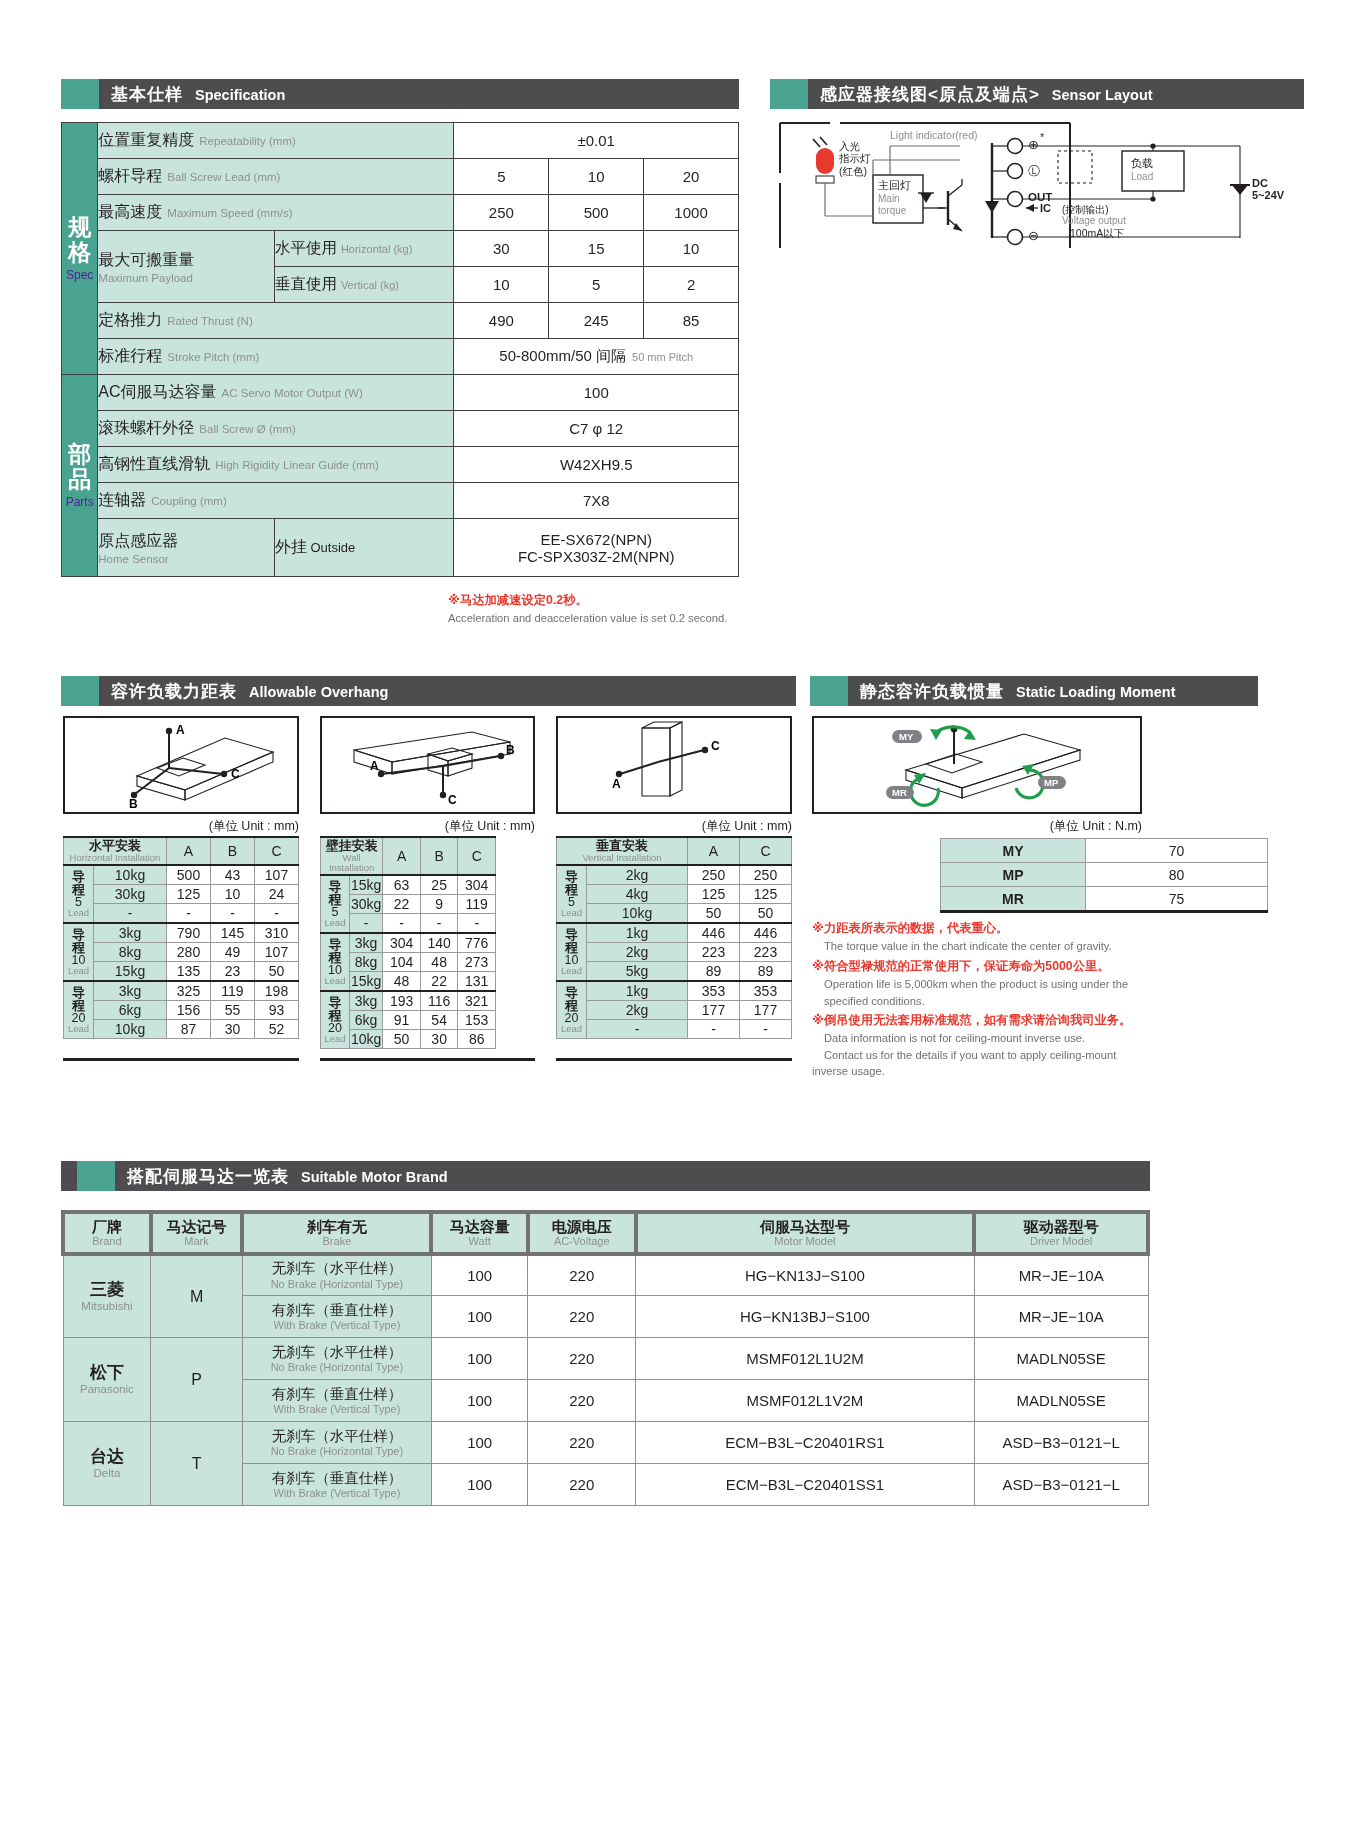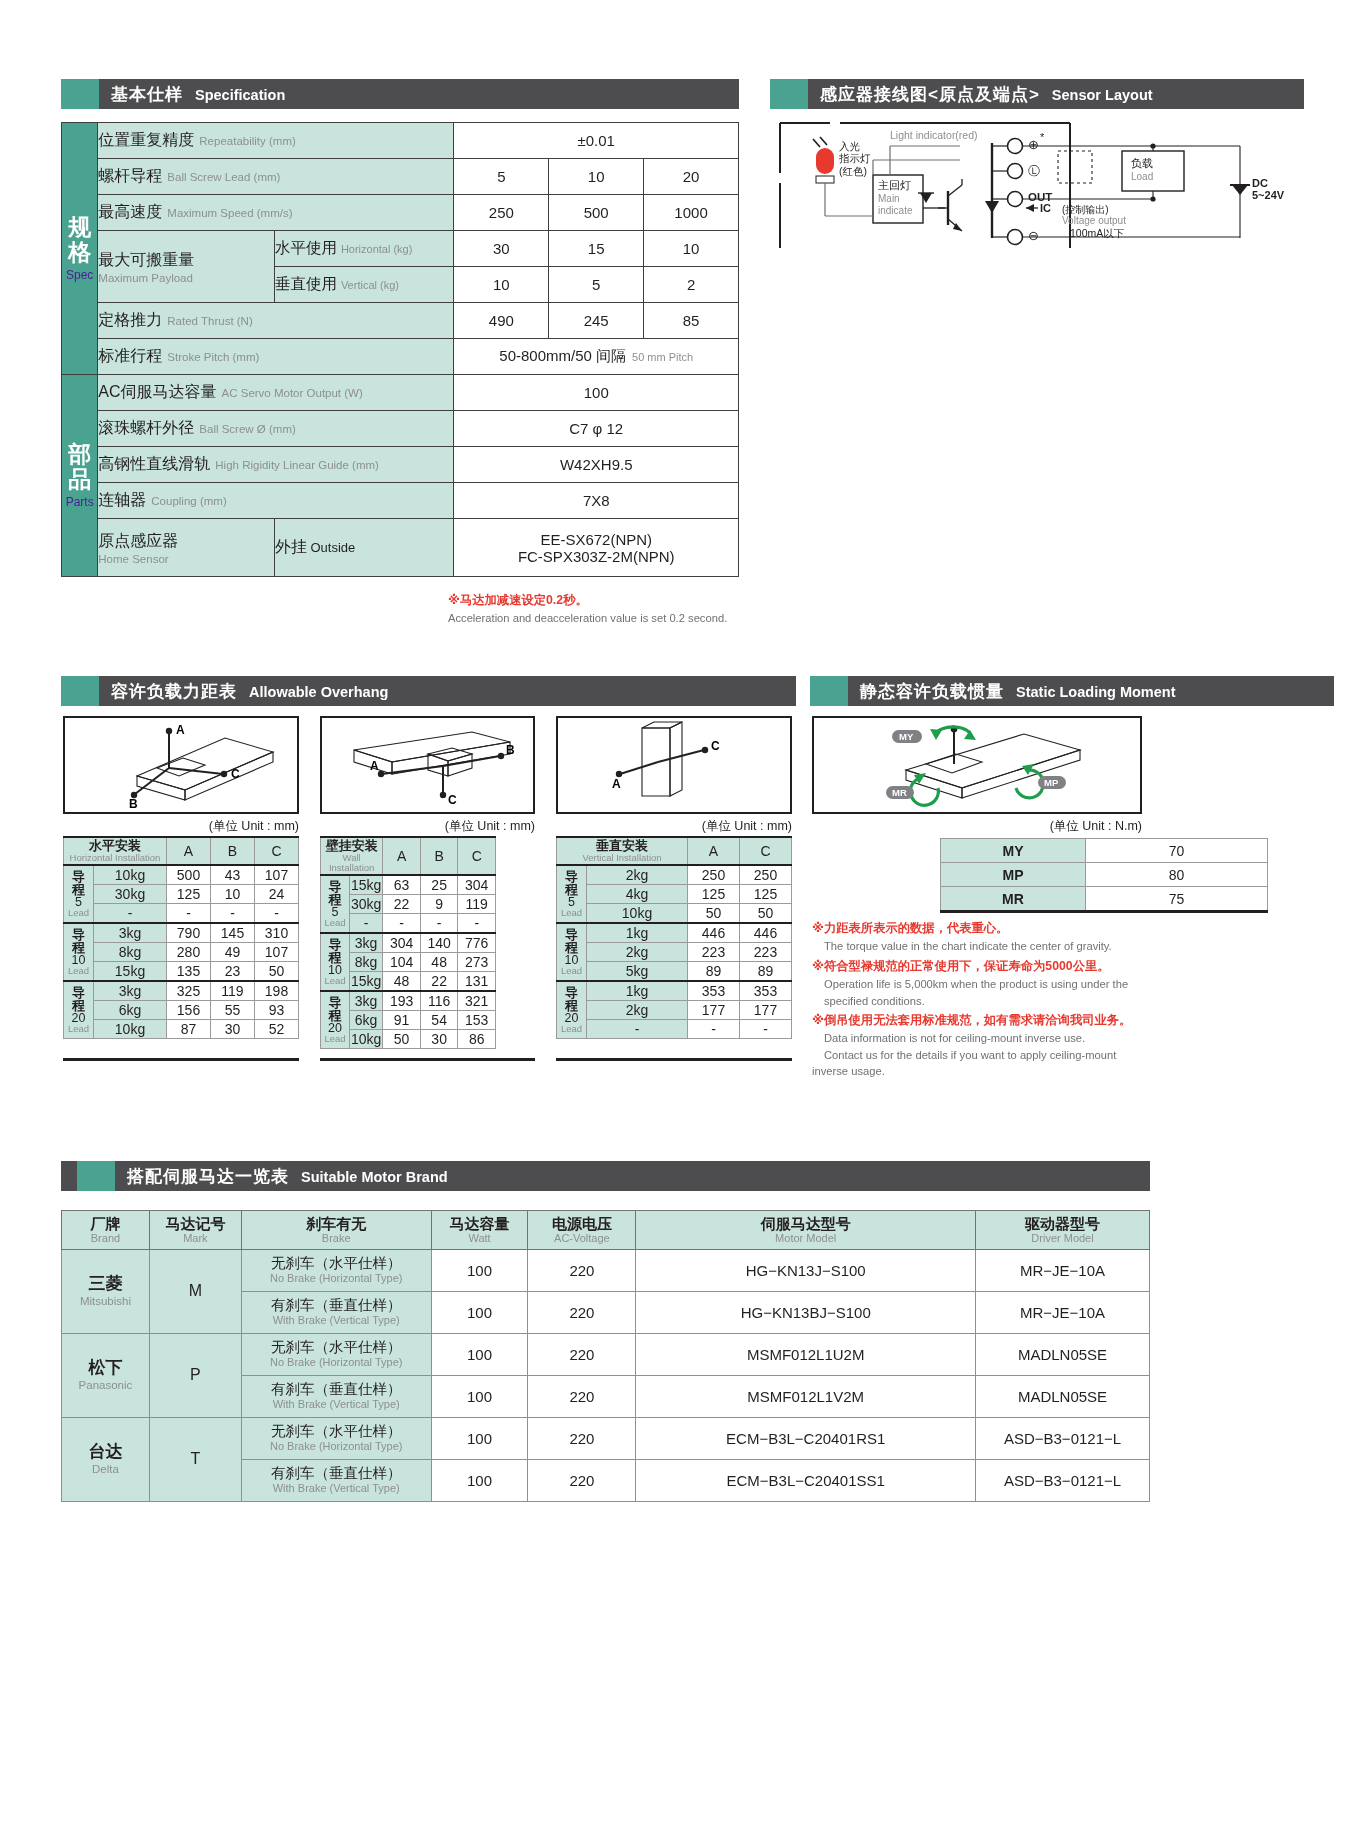--- a/index.html
+++ b/index.html
@@ -70,21 +70,21 @@
   .oh .topline td { border-top:2px solid #231f20; }
 
   
   .sm { position:absolute; border-collapse:collapse; font-size:14px; }
   .sm td { border:1px solid #9a9a9a; height:24px; text-align:center; vertical-align:middle; }
   .sm .k { background:#c9e4dd; font-weight:bold; width:145px; }
   .sm .v { background:#fff; width:182px; }
 
   
   .mb { position:absolute; left:61px; top:1210px; width:1089px; border-collapse:collapse; }
-  .mb th { background:#c9e4dd; border:1px solid #737373; padding:4px 2px; line-height:1.15; }
+  .mb th { background:#c9e4dd; border:4px solid #737373; padding:4px 2px; line-height:1.15; }
   .mb th .cn { display:block; font-size:15px; font-weight:bold; color:#231f20; }
   .mb th .en { display:block; font-size:11px; font-weight:normal; color:#8d8f90; }
   .mb td { border:1px solid #8f8f8f; text-align:center; vertical-align:middle; font-size:15px; height:42px; }
   .mb td.brand { background:#c9e4dd; line-height:1.2; }
   .mb td.brand .cn { display:block; font-size:17px; font-weight:bold; }
   .mb td.brand .en { display:block; font-size:11.5px; color:#8d8f90; }
   .mb td.mark { background:#c9e4dd; font-size:16px; }
   .mb td.brake { background:#c9e4dd; line-height:1.2; }
   .mb td.brake .cn { display:block; font-size:14.5px; }
   .mb td.brake .en { display:block; font-size:11px; color:#8d8f90; }
@@ -298,21 +298,21 @@
     </svg>
     <div class="sd" style="left:120px; top:16px; color:#8d8f90; font-size:10.5px;">Light indicator(red)</div>
     <div class="sd" style="left:69px; top:27px; font-size:10.5px; line-height:1.18;">
       <div>入光</div>
       <div>指示灯</div>
       <div>(红色)</div>
     </div>
     <div class="sd" style="left:108px; top:66px; font-size:11px; line-height:1.25;">
       <div>主回灯</div>
       <div style="color:#8d8f90;font-size:10px">Main</div>
-      <div style="color:#8d8f90;font-size:10px">indicate</div>
+      <div style="color:#8d8f90;font-size:10px">torque</div>
     </div>
     <div class="sd" style="left:361px; top:43px; font-size:11px; line-height:1.3;">
       <div>负载</div>
       <div style="color:#8d8f90;font-size:10px">Load</div>
     </div>
     <div class="sd" style="left:258px; top:24px; font-size:13px;">⊕</div>
     <div class="sd" style="left:270px; top:18px; font-size:11px;">*</div>
     <div class="sd" style="left:258px; top:50px; font-size:12px;">Ⓛ</div>
     <div class="sd" style="left:258px; top:78px; font-size:11.5px; font-weight:bold;">OUT</div>
     <div class="sd" style="left:258px; top:115px; font-size:13px;">⊖</div>
@@ -325,21 +325,21 @@
   </div>
 
   <div class="bar" style="left:61px; top:676px; width:735px;">
     <div class="tab"></div>
     <div class="bar-txt">
       <span class="cn">容许负载力距表</span>
       <span class="en">Allowable Overhang</span>
     </div>
   </div>
 
-  <div class="bar" style="left:810px; top:676px; width:524px;">
+  <div class="bar" style="left:810px; top:676px; width:448px;">
     <div class="tab"></div>
     <div class="bar-txt">
       <span class="cn">静态容许负载惯量</span>
       <span class="en">Static Loading Moment</span>
     </div>
   </div>
 
   <div class="diagbox" style="left:63px; top:716px; width:236px; height:98px;">
     <svg width="232" height="94" viewBox="0 0 232 94">
       <polygon points="72,58 160,20 208,34 120,72" fill="none" stroke="#231f20" stroke-width="1.1"></polygon>

